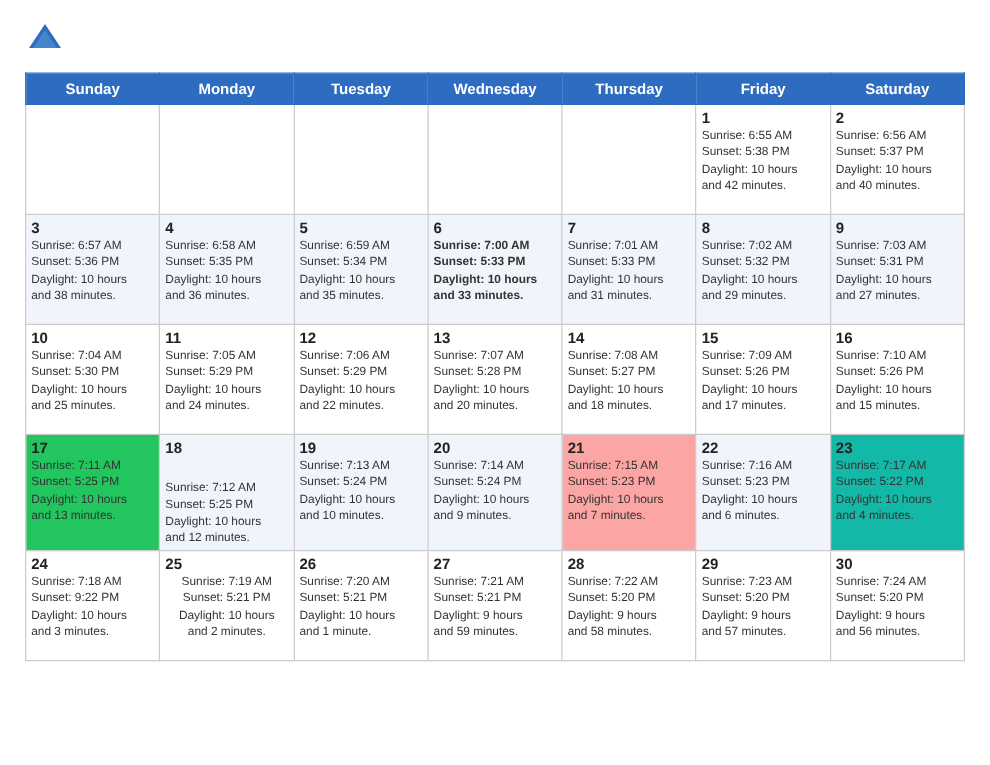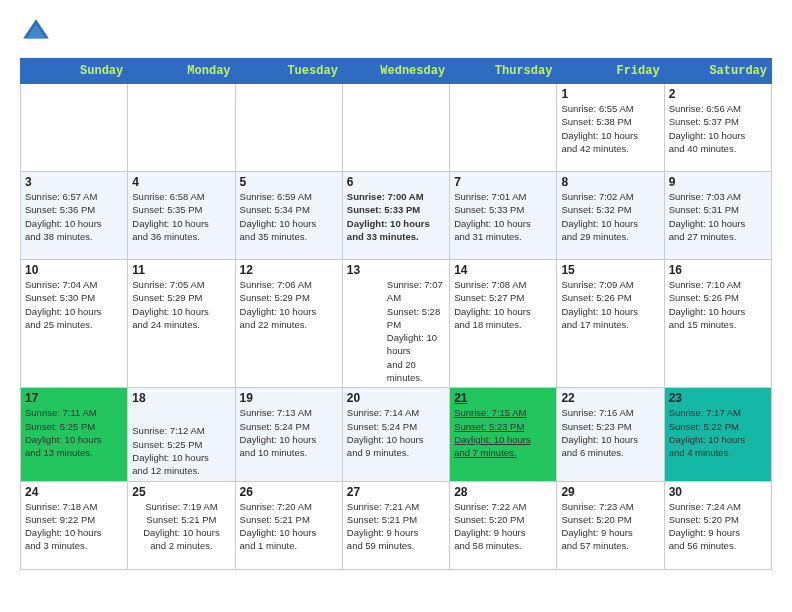--- a/index.html
+++ b/index.html
@@ -48,27 +48,26 @@
       font-size: 15px;
       color: #333;
     }
     .calendar {
       width: 100%;
       border-collapse: collapse;
       table-layout: fixed;
     }
     .calendar th {
       background-color: #2d6cc0;
-      color: #bef264;
+      color: #ffffff;
       font-size: 12px;
       font-weight: bold;
       padding: 5px 4px;
-      text-align: right;
+      text-align: center;
       border: 1px solid #2d6cc0;
-      font-family: Liberation Mono, monospace;
     }
     .calendar td {
       border: 1px solid #ccc;
       vertical-align: top;
       padding: 3px 4px;
       font-size: 10px;
       color: #333;
       height: 88px;
       background: #fff;
     }
@@ -214,21 +213,21 @@
           </td>
           <td>
             <span class="day-num">12</span>
             <div class="day-info" style="white-space: pre-line;">Sunrise: 7:06 AM
 Sunset: 5:29 PM
 Daylight: 10 hours
 and 22 minutes.</div>
           </td>
           <td>
             <span class="day-num">13</span>
-            <div class="day-info" style="white-space: pre-line; margin-left: 40px;">Sunrise: 7:07 AM
+            <div class="day-info" style="white-space: pre-line;">Sunrise: 7:07 AM
 Sunset: 5:28 PM
 Daylight: 10 hours
 and 20 minutes.</div>
           </td>
           <td>
             <span class="day-num">14</span>
             <div class="day-info" style="white-space: pre-line;">Sunrise: 7:08 AM
 Sunset: 5:27 PM
 Daylight: 10 hours
 and 18 minutes.</div>
@@ -270,21 +269,21 @@
 Daylight: 10 hours
 and 10 minutes.</div>
           </td>
           <td style="background: rgb(240, 244, 251);">
             <span class="day-num">20</span>
             <div class="day-info" style="white-space: pre-line;">Sunrise: 7:14 AM
 Sunset: 5:24 PM
 Daylight: 10 hours
 and 9 minutes.</div>
           </td>
-          <td style="background: #22c55e; text-decoration: underline;">
+          <td style="background: #fca5a5;">
             <span class="day-num">21</span>
             <div class="day-info" style="white-space: pre-line;">Sunrise: 7:15 AM
 Sunset: 5:23 PM
 Daylight: 10 hours
 and 7 minutes.</div>
           </td>
           <td style="background: rgb(240, 244, 251);">
             <span class="day-num">22</span>
             <div class="day-info" style="white-space: pre-line;">Sunrise: 7:16 AM
 Sunset: 5:23 PM

